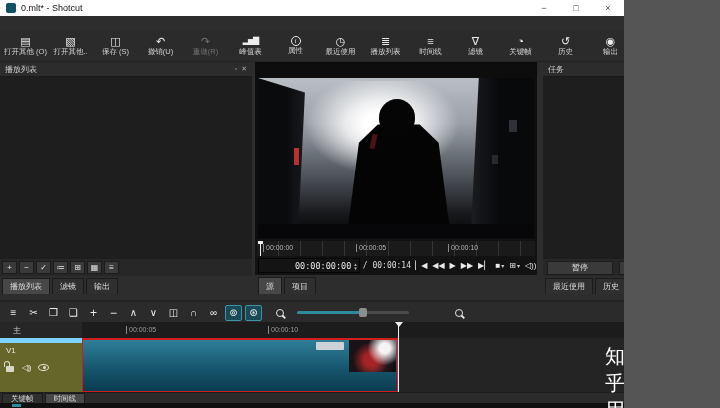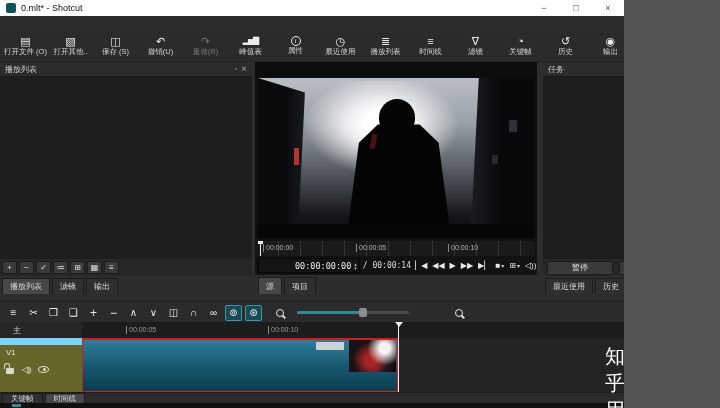--- a/index.html
+++ b/index.html
@@ -73,21 +73,21 @@
   .tl-btn.active{background:#1b4a57;border:1px solid #3d93a8;border-radius:2px;}
   .magnifier{position:relative;width:8px;height:8px;border:1.5px solid #e3e3e3;border-radius:50%;box-sizing:border-box;}
   .magnifier::after{content:"";position:absolute;left:5px;top:6px;width:4px;height:1.5px;background:#e3e3e3;transform:rotate(45deg);}
   .slider{position:relative;width:112px;height:3px;background:#4a4a4a;margin:0 6px;border-radius:2px;}
   .slider .fill{position:absolute;left:0;top:0;bottom:0;width:58%;background:#2e8b9e;border-radius:2px;}
   .slider .handle{position:absolute;left:55%;top:-3px;width:8px;height:9px;background:#8d8d8d;border-radius:2px;}
   .timeline{position:absolute;top:322px;left:0;right:0;height:70px;background:#242424;overflow:hidden;}
   .tl-corner{position:absolute;left:0;top:0;width:82px;height:16px;background:#262626;display:flex;align-items:center;padding-left:13px;font-size:8px;color:#cccccc;box-sizing:border-box;}
   .tl-ruler{position:absolute;left:82px;right:0;top:0;height:16px;background:#1c1c1c;}
   .tl-ruler .scrub-label{top:4px;color:#9a9a9a;}
-  .track-head{position:absolute;left:0;top:16px;width:82px;height:54px;background:#66662b;box-sizing:border-box;border-top:7px solid #7dd3fc;}
+  .track-head{position:absolute;left:0;top:16px;width:82px;height:54px;background:#66662b;box-sizing:border-box;border-top:5px solid #7dd3fc;}
   .track-name{font-size:8px;color:#e9e9d6;padding:3px 0 0 6px;}
   .track-icons{display:flex;align-items:center;gap:8px;padding:7px 0 0 6px;}
   .lock-icon{position:relative;width:8px;height:6px;background:#d9d9c9;border-radius:1px;margin-top:4px;}
   .lock-icon::before{content:"";position:absolute;left:-2px;top:-5px;width:6px;height:6px;border:1.5px solid #d9d9c9;border-bottom:none;border-radius:4px 4px 0 0;box-sizing:border-box;}
   .spk{font-size:8px;color:#e2e2d2;letter-spacing:-1px;}
   .eye-icon{position:relative;width:11px;height:7px;border:1px solid #e2e2d2;border-radius:50%;box-sizing:border-box;}
   .eye-icon::after{content:"";position:absolute;left:3.5px;top:1.5px;width:3px;height:3px;background:#e2e2d2;border-radius:50%;}
   .clip{position:absolute;left:82px;top:16px;width:316px;height:54px;background:linear-gradient(180deg,#2f7e99 0%,#17566e 55%,#0b3c50 100%);border:1px solid #d21d1d;border-top-width:2px;box-sizing:border-box;}
   .clip-label{position:absolute;left:233px;top:2px;width:28px;height:8px;background:#ccd3d8;border-radius:1px;}
   .clip-thumb{position:absolute;right:1px;top:0;width:47px;height:32px;
@@ -115,21 +115,21 @@
       <div class="win-btn">−</div>
       <div class="win-btn">□</div>
       <div class="win-btn">×</div>
     </div>
   </div>
 
 
   <div class="toolbar">
     <div class="tool-item">
       <span class="glyph">▤</span>
-      <span class="lbl">打开文件 (O)</span>
+      <span class="lbl">打开其他 (O)</span>
     </div>
     <div class="tool-item">
       <span class="glyph">▧</span>
       <span class="lbl">打开其他..</span>
     </div>
     <div class="tool-item">
       <span class="glyph">◫</span>
       <span class="lbl">保存 (S)</span>
     </div>
     <div class="tool-item">

